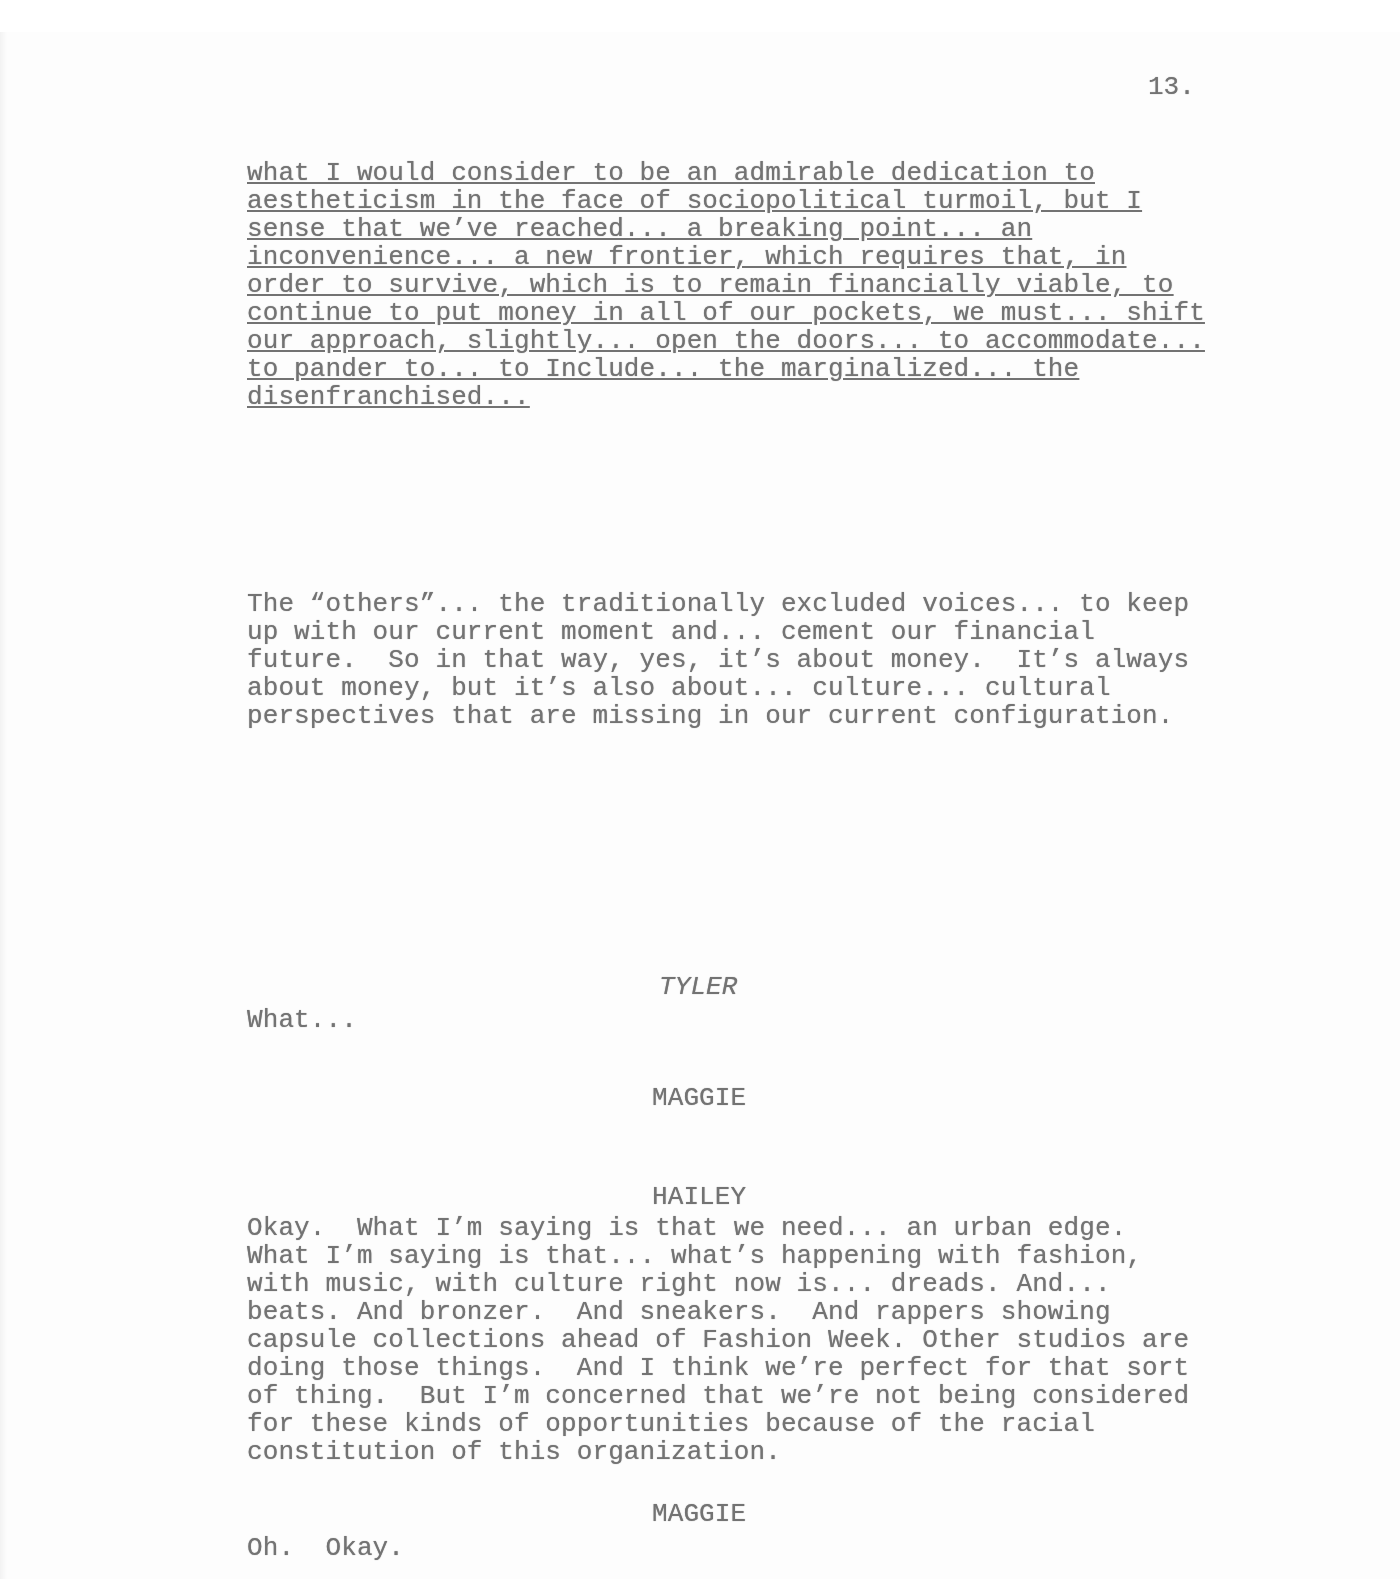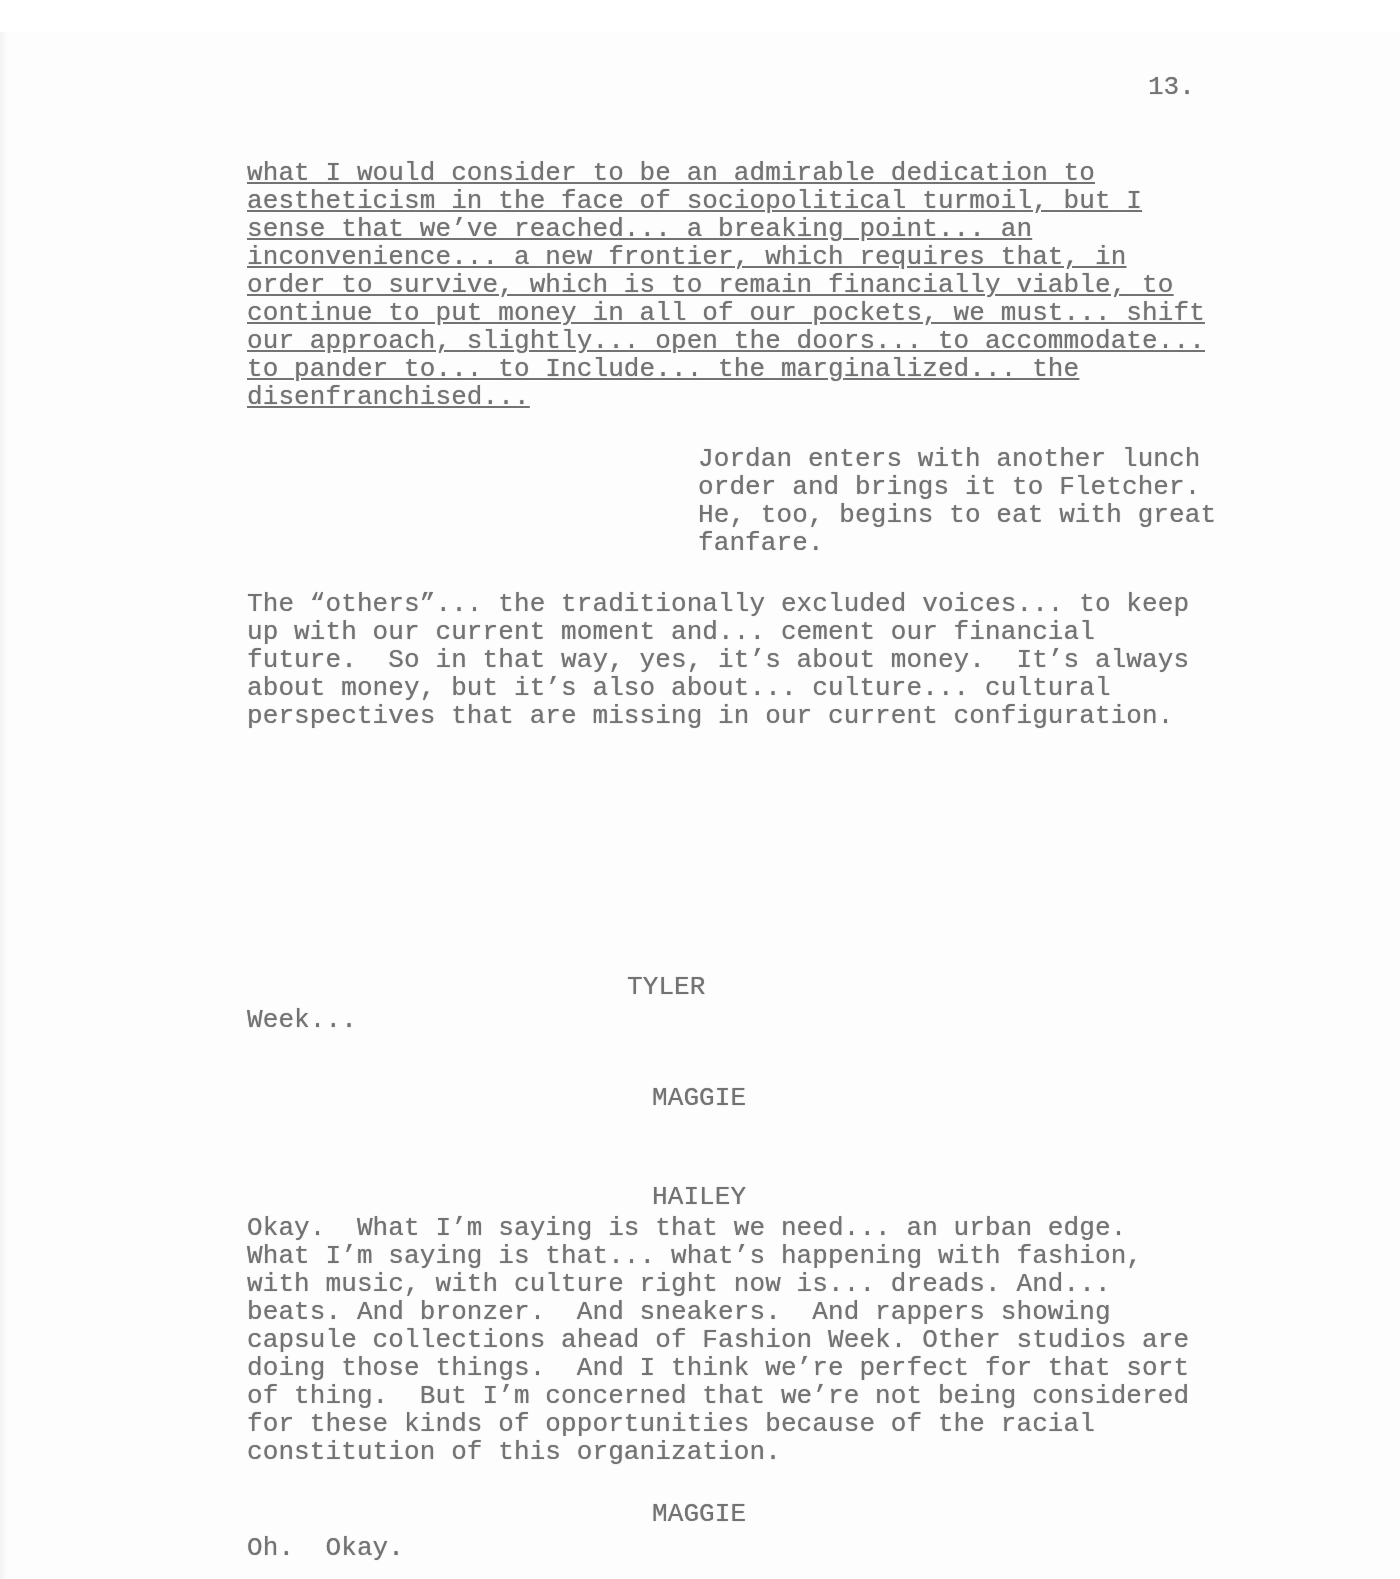--- a/index.html
+++ b/index.html
@@ -64,35 +64,31 @@
   <div class="blk" style="left:247px; top:127px;text-decoration:underline;">what I would consider to be an admirable dedication to
 aestheticism in the face of sociopolitical turmoil, but I
 sense that we’ve reached... a breaking point... an
 inconvenience... a new frontier, which requires that, in
 order to survive, which is to remain financially viable, to
 continue to put money in all of our pockets, we must... shift
 our approach, slightly... open the doors... to accommodate...
 to pander to... to Include... the marginalized... the
 disenfranchised...</div>
 
-  <div class="blk" style="left:698px; top:413px;">Jordan enters with another lunch
-order and brings it to Fletcher.
-He, too, begins to eat with great
-fanfare.</div>
 
   <div class="blk" style="left:247px; top:558px;">The “others”... the traditionally excluded voices... to keep
 up with our current moment and... cement our financial
 future.  So in that way, yes, it’s about money.  It’s always
 about money, but it’s also about... culture... cultural
 perspectives that are missing in our current configuration.</div>
 
 
-  <div class="blk" style="left:627px; top:941px;">TYLER</div>
+  <div class="blk" style="left:659px; top:941px;font-style:italic;">TYLER</div>
 
-  <div class="blk" style="left:247px; top:974px;">Week...</div>
+  <div class="blk" style="left:247px; top:974px;">What...</div>
 
   <div class="blk" style="left:652px; top:1052px;">MAGGIE</div>
 
 
   <div class="blk" style="left:652px; top:1151px;">HAILEY</div>
 
   <div class="blk" style="left:247px; top:1182px;">Okay.  What I’m saying is that we need... an urban edge.
 What I’m saying is that... what’s happening with fashion,
 with music, with culture right now is... dreads. And...
 beats. And bronzer.  And sneakers.  And rappers showing

